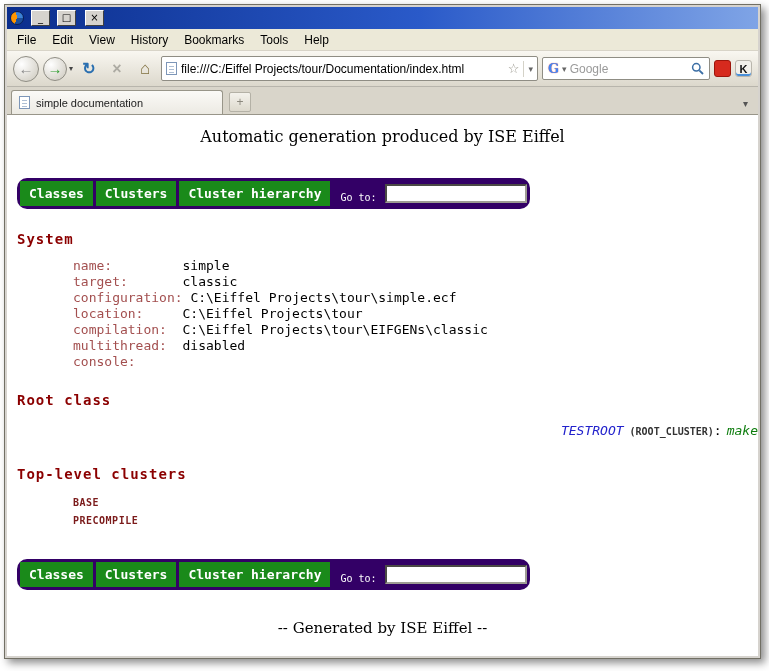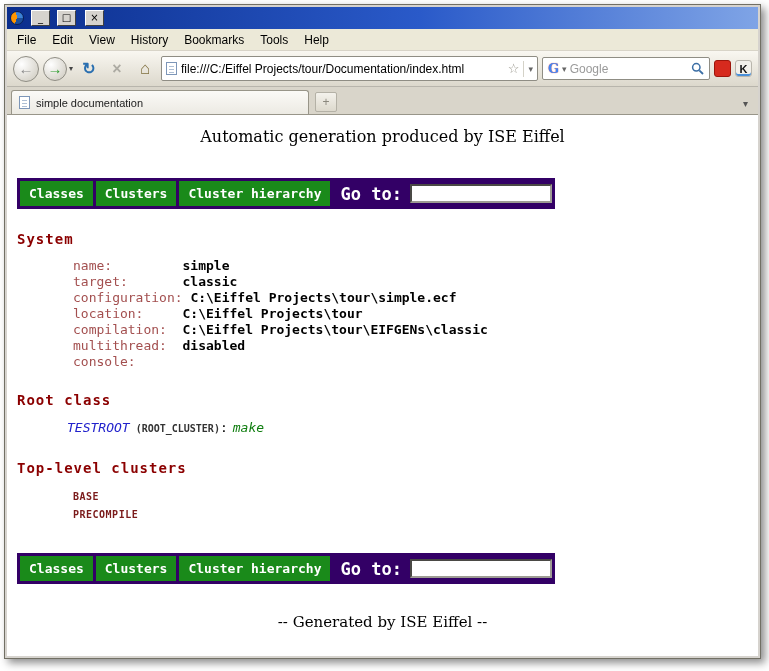--- a/index.html
+++ b/index.html
@@ -96,21 +96,21 @@
   .ext1 { background: #d62a1e; color: #fff; border: 1px solid #9c160c; }
   .ext2 { background: #f2f0ea; color: #111; border: 1px solid #b9b6ad;
           box-shadow: inset 0 -2px 0 #4a90d9; }
 
   
   .tabbar {
     flex: 0 0 27px; background: #d9d5ca; border-bottom: 1px solid #989589;
     display: flex; align-items: flex-end; padding: 3px 4px 0 4px;
   }
   .tab {
-    width: 298px; height: 24px;
+    width: 212px; height: 24px;
     background: linear-gradient(#fbfaf7, #eceae3);
     border: 1px solid #989589; border-bottom: none; border-radius: 3px 3px 0 0;
     display: flex; align-items: center; gap: 6px; padding: 0 7px;
     font-size: 11px; color: #222; cursor: default;
   }
   .newtab-btn {
     width: 22px; height: 20px; margin: 0 0 2px 6px; border: 1px solid #b4b1a6; border-radius: 2px;
     background: linear-gradient(#f4f2ec, #ddd9cd); color: #8b887d;
     font-size: 12px; line-height: 18px; text-align: center; cursor: default;
   }
@@ -119,38 +119,38 @@
   
   .content {
     flex: 1; background: #fff; overflow: hidden; padding-top: 12px;
     font-family: "DejaVu Sans Mono", monospace;
   }
   .doc-header { text-align: center; font-family: "DejaVu Serif", serif; font-size: 16px;
                 color: #000; margin-bottom: 32px; }
 
   .doc-navbar {
     display: inline-flex; align-items: center; margin-left: 10px;
-    background: #330066; padding: 3px; gap: 3px;
+    background: #330066; padding: 3px; gap: 3px; border-radius: 10px;
   }
   .doc-btn {
     background: #1a8a1a; color: #fff; border: none; cursor: pointer;
     font-family: "DejaVu Sans Mono", monospace; font-size: 13px; font-weight: bold;
     padding: 5px 9px; white-space: nowrap;
   }
-  .goto-label { color: #fff; font-size: 17px; font-weight: bold; margin: 0 5px 0 7px; white-space: nowrap; }
+  .goto-label { color: #fff; font-size: 10px; font-weight: normal; margin: 8px 5px 0 7px; white-space: nowrap; }
   .goto-input { width: 142px; height: 19px; border: 2px inset #9e9c94; background: #fff;
                 font-family: "DejaVu Sans Mono", monospace; font-size: 12px; outline: none; }
 
   .section-heading { color: #8b0000; font-size: 14px; font-weight: bold;
                      letter-spacing: 1px; margin: 22px 0 11px 10px; }
   .sys-row { margin-left: 66px; line-height: 16px; font-size: 13px; }
   .sys-label { color: #a34f4f; display: inline-block; min-width: 13ch; margin-right: 1ch; }
-  .sys-value { color: #000; font-weight: bold; }
-
-  .root-line { margin-left: 60px; font-size: 13px; line-height: 18px; }
+  .sys-value { color: #000; }
+
+  .root-line { margin-left: 102px; font-size: 13px; line-height: 24px; text-align: right; }
   .class-link { color: #2222cc; font-style: italic; text-decoration: none; }
   .cluster-ref { font-size: 10px; font-weight: bold; color: #333; text-decoration: none; margin-left: 6px; }
   .root-sep { color: #000; margin-right: 5px; }
   .creation-link { color: #0e7d0e; font-style: italic; text-decoration: none; }
 
   .cluster-item { margin-left: 66px; line-height: 16px; }
   .cluster-link { font-size: 10px; font-weight: bold; color: #7b1b1b; text-decoration: none; letter-spacing: .5px; }
 
   .doc-navbar.bottom { margin-top: 30px; }
 

